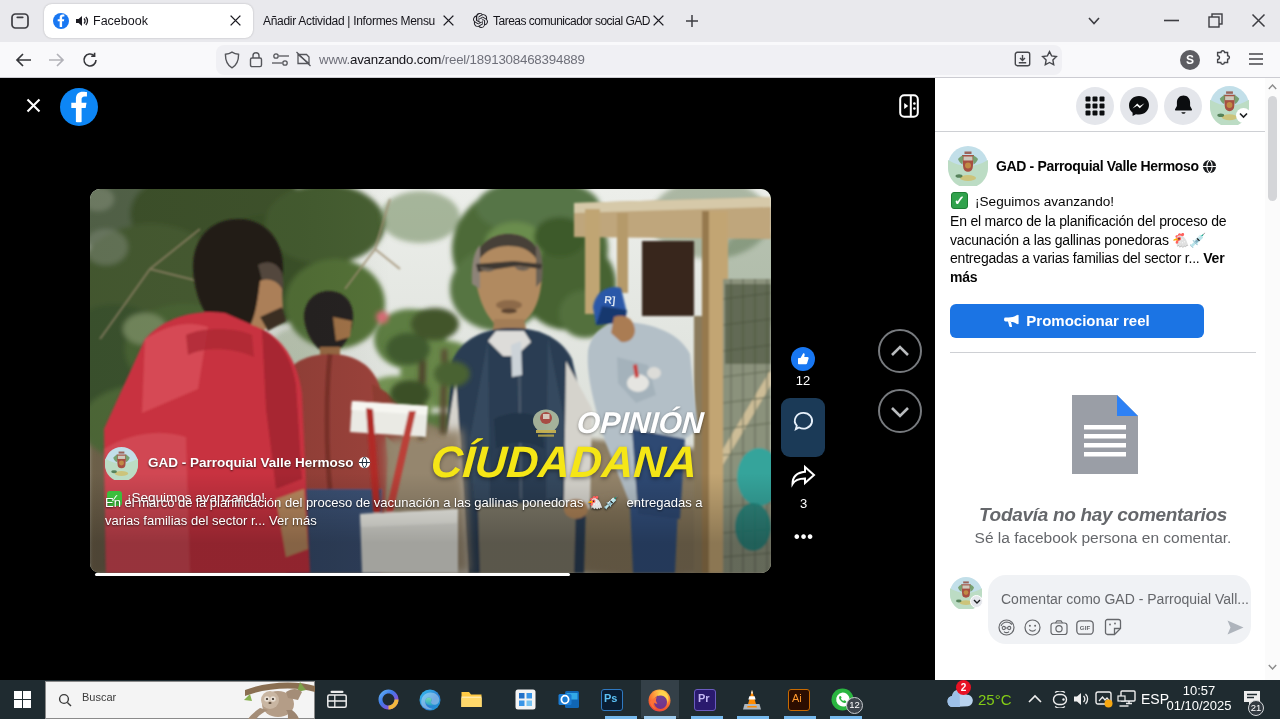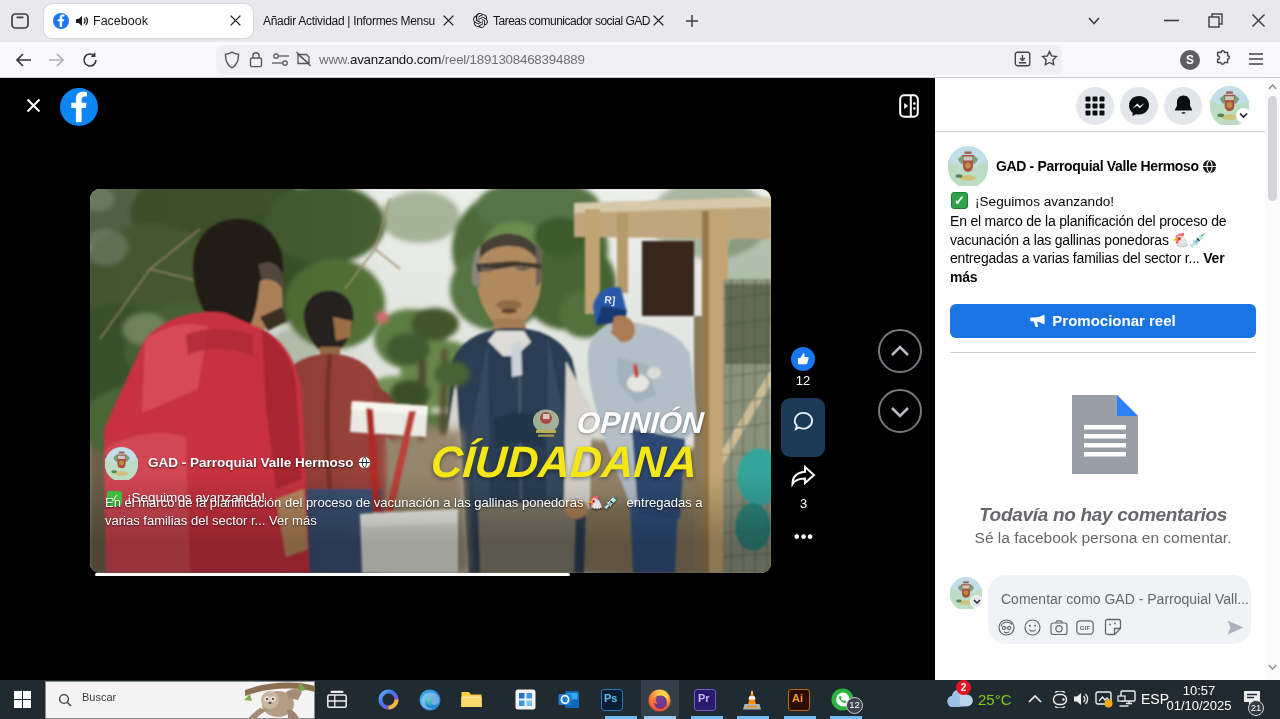--- a/index.html
+++ b/index.html
@@ -431,21 +431,21 @@
 <div class="abs" style="left:996px;top:158px;font-size:14px;letter-spacing:-0.35px;font-weight:bold;color:#050505;white-space:nowrap;">GAD - Parroquial Valle Hermoso</div>
 <svg class="abs" style="left:1202px;top:159px;" width="15" height="15" viewBox="0 0 16 16">
     <circle cx="8" cy="8" r="7" fill="#1c1e21"></circle>
     <path d="M1 8 H15 M8 1 a10 10 0 0 1 0 14 M8 1 a10 10 0 0 0 0 14" fill="none" stroke="#fff" stroke-width="1.1"></path>
   </svg>
 
 <div class="abs" style="left:951px;top:192px;width:17px;height:17px;background:#31a24c;border:1px solid #1e7e34;border-radius:3px;color:#fff;font-size:13px;font-weight:bold;text-align:center;line-height:16px;">✓</div>
 <div class="abs" style="left:975px;top:194px;font-size:13.6px;color:#050505;">¡Seguimos avanzando!</div>
 <div class="abs" style="left:950px;top:212px;width:310px;font-size:14px;letter-spacing:-0.2px;line-height:18.6px;color:#050505;white-space:nowrap;">En el marco de la planificación del proceso de<br>vacunación a las gallinas ponedoras 🐔💉<br>entregadas a varias familias del sector r... <b>Ver</b><br><b>más</b></div>
 
-<div class="abs" style="left:950px;top:304px;width:306px;height:34px;background:#1b74e4;border-radius:6px;color:#fff;font-size:15px;font-weight:bold;text-align:center;line-height:34px;">
+<div class="abs" style="left:950px;top:304px;width:254px;height:34px;background:#1b74e4;border-radius:6px;color:#fff;font-size:15px;font-weight:bold;text-align:center;line-height:34px;">
   <svg style="vertical-align:-2px;margin-right:7px;" width="15" height="14" viewBox="0 0 15 14">
       <path d="M13 1 L13 10 C10 8.2 7.5 7.5 4.5 7.5 L4.5 3.5 C7.5 3.5 10 2.8 13 1 z M1.5 3.5 h3 v4 h-3 a1.4 1.4 0 0 1 -1.4-1.4 V4.9 a1.4 1.4 0 0 1 1.4-1.4 z M4 7.5 l1.2 4.6 c.1.5.6.9 1.1.9 h.9 c.6 0 1-.5.8-1.1 L6.9 7.5 z" fill="#fff"></path>
       <rect x="13" y="0.8" width="1.6" height="9.4" rx="0.8" fill="#fff"></rect>
     </svg>Promocionar reel
 </div>
 
 <div class="abs" style="left:950px;top:352px;width:306px;height:1px;background:#ced0d4;"></div>
 
 <svg class="abs" style="left:1072px;top:395px;" width="66" height="79" viewBox="0 0 66 79">
   <path d="M0 0 H45 L66 21 V79 H0 z" fill="#9a9ea6"></path>
@@ -629,21 +629,21 @@
 
 <svg class="abs" style="left:741px;top:689px;" width="22" height="22" viewBox="0 0 22 22">
   <path d="M11 1 L15.5 17 H6.5 z" fill="#ff8a00"></path>
   <path d="M8.3 7.3 L13.7 7.3 L14.6 10.4 L7.4 10.4 z" fill="#fff"></path>
   <path d="M11 1 L12 4.5 L10 4.5 z" fill="#fff"></path>
   <path d="M3.5 15 L18.5 15 L20 20.5 L2 20.5 z" fill="#aeb6bd"></path>
   <path d="M6.5 17 L15.5 17 L15.9 18.5 L6.1 18.5 z" fill="#ff8a00"></path>
 </svg>
 
 <div class="abs" style="left:788px;top:689px;width:22px;height:22px;background:#2b0d00;border:1.5px solid #c96a00;border-radius:3px;"></div>
-<div class="abs" style="left:792px;top:692px;font-size:11px;font-weight:bold;color:#ff9a2e;">Ai</div>
+<div class="abs" style="left:792px;top:692px;font-size:11px;font-weight:normal;color:#ff9a2e;">Ai</div>
 
 <svg class="abs" style="left:831px;top:688px;" width="23" height="23" viewBox="0 0 23 23">
   <circle cx="11.5" cy="11.5" r="11" fill="#2ab540"></circle>
   <path d="M11.5 4.5 a7 7 0 0 1 5.6 11.2 l.9 3 -3.1-.8 a7 7 0 1 1 -3.4-13.4 z" fill="#fff"></path>
   <path d="M9 8 c.6-.2 1 .1 1.2.7 .2.5.5 1 .2 1.4 l-.5.6 c.5 1 1.4 1.8 2.4 2.3 l.7-.7 c.4-.3 1 .1 1.5.4 .5.3.9.6.7 1.2 -.2.6-1 1.2-1.7 1.1 C11.5 14.8 8.6 12.4 8.1 10 8 9.2 8.4 8.2 9 8 z" fill="#2ab540"></path>
 </svg>
 <div class="abs" style="left:846px;top:697px;width:17px;height:17px;border-radius:50%;background:#3d444b;border:1.5px solid #c9ccd0;color:#fff;font-size:9.5px;text-align:center;line-height:14px;">12</div>
 
 <div class="abs" style="left:605px;top:716px;width:32px;height:2.5px;background:#76b9ed;"></div>
 <div class="abs" style="left:644px;top:716px;width:32px;height:2.5px;background:#9ecbee;"></div>

